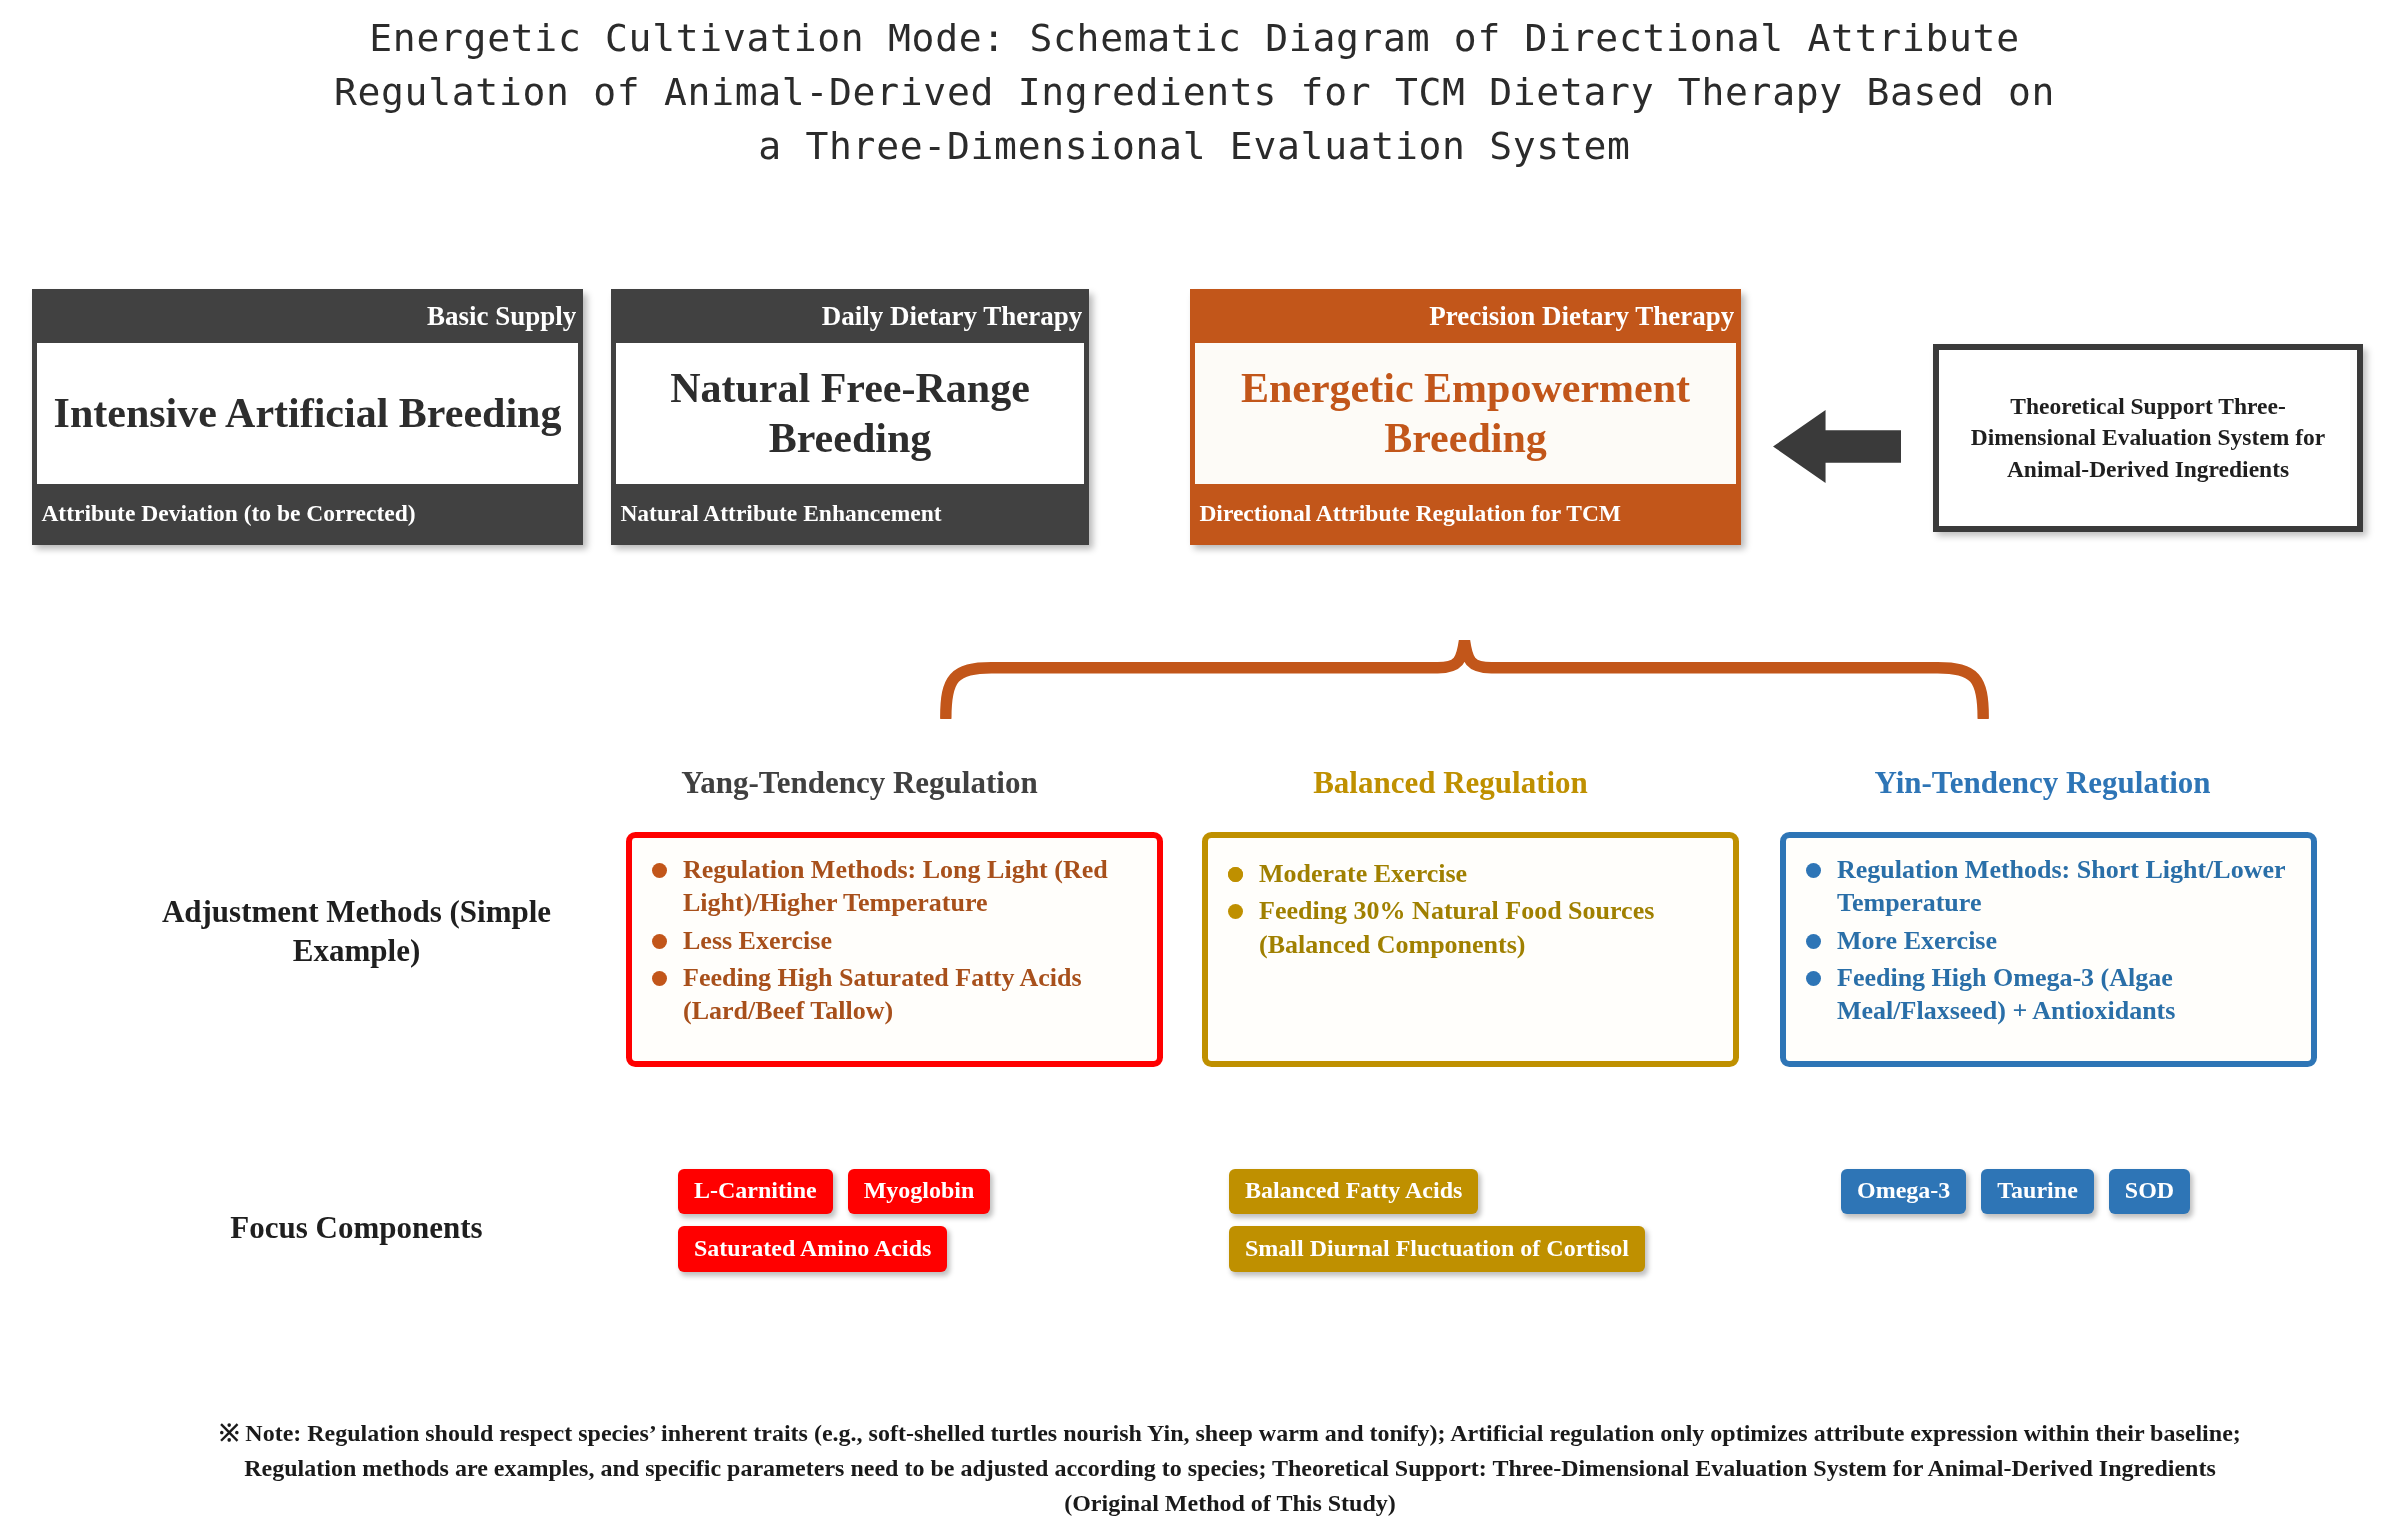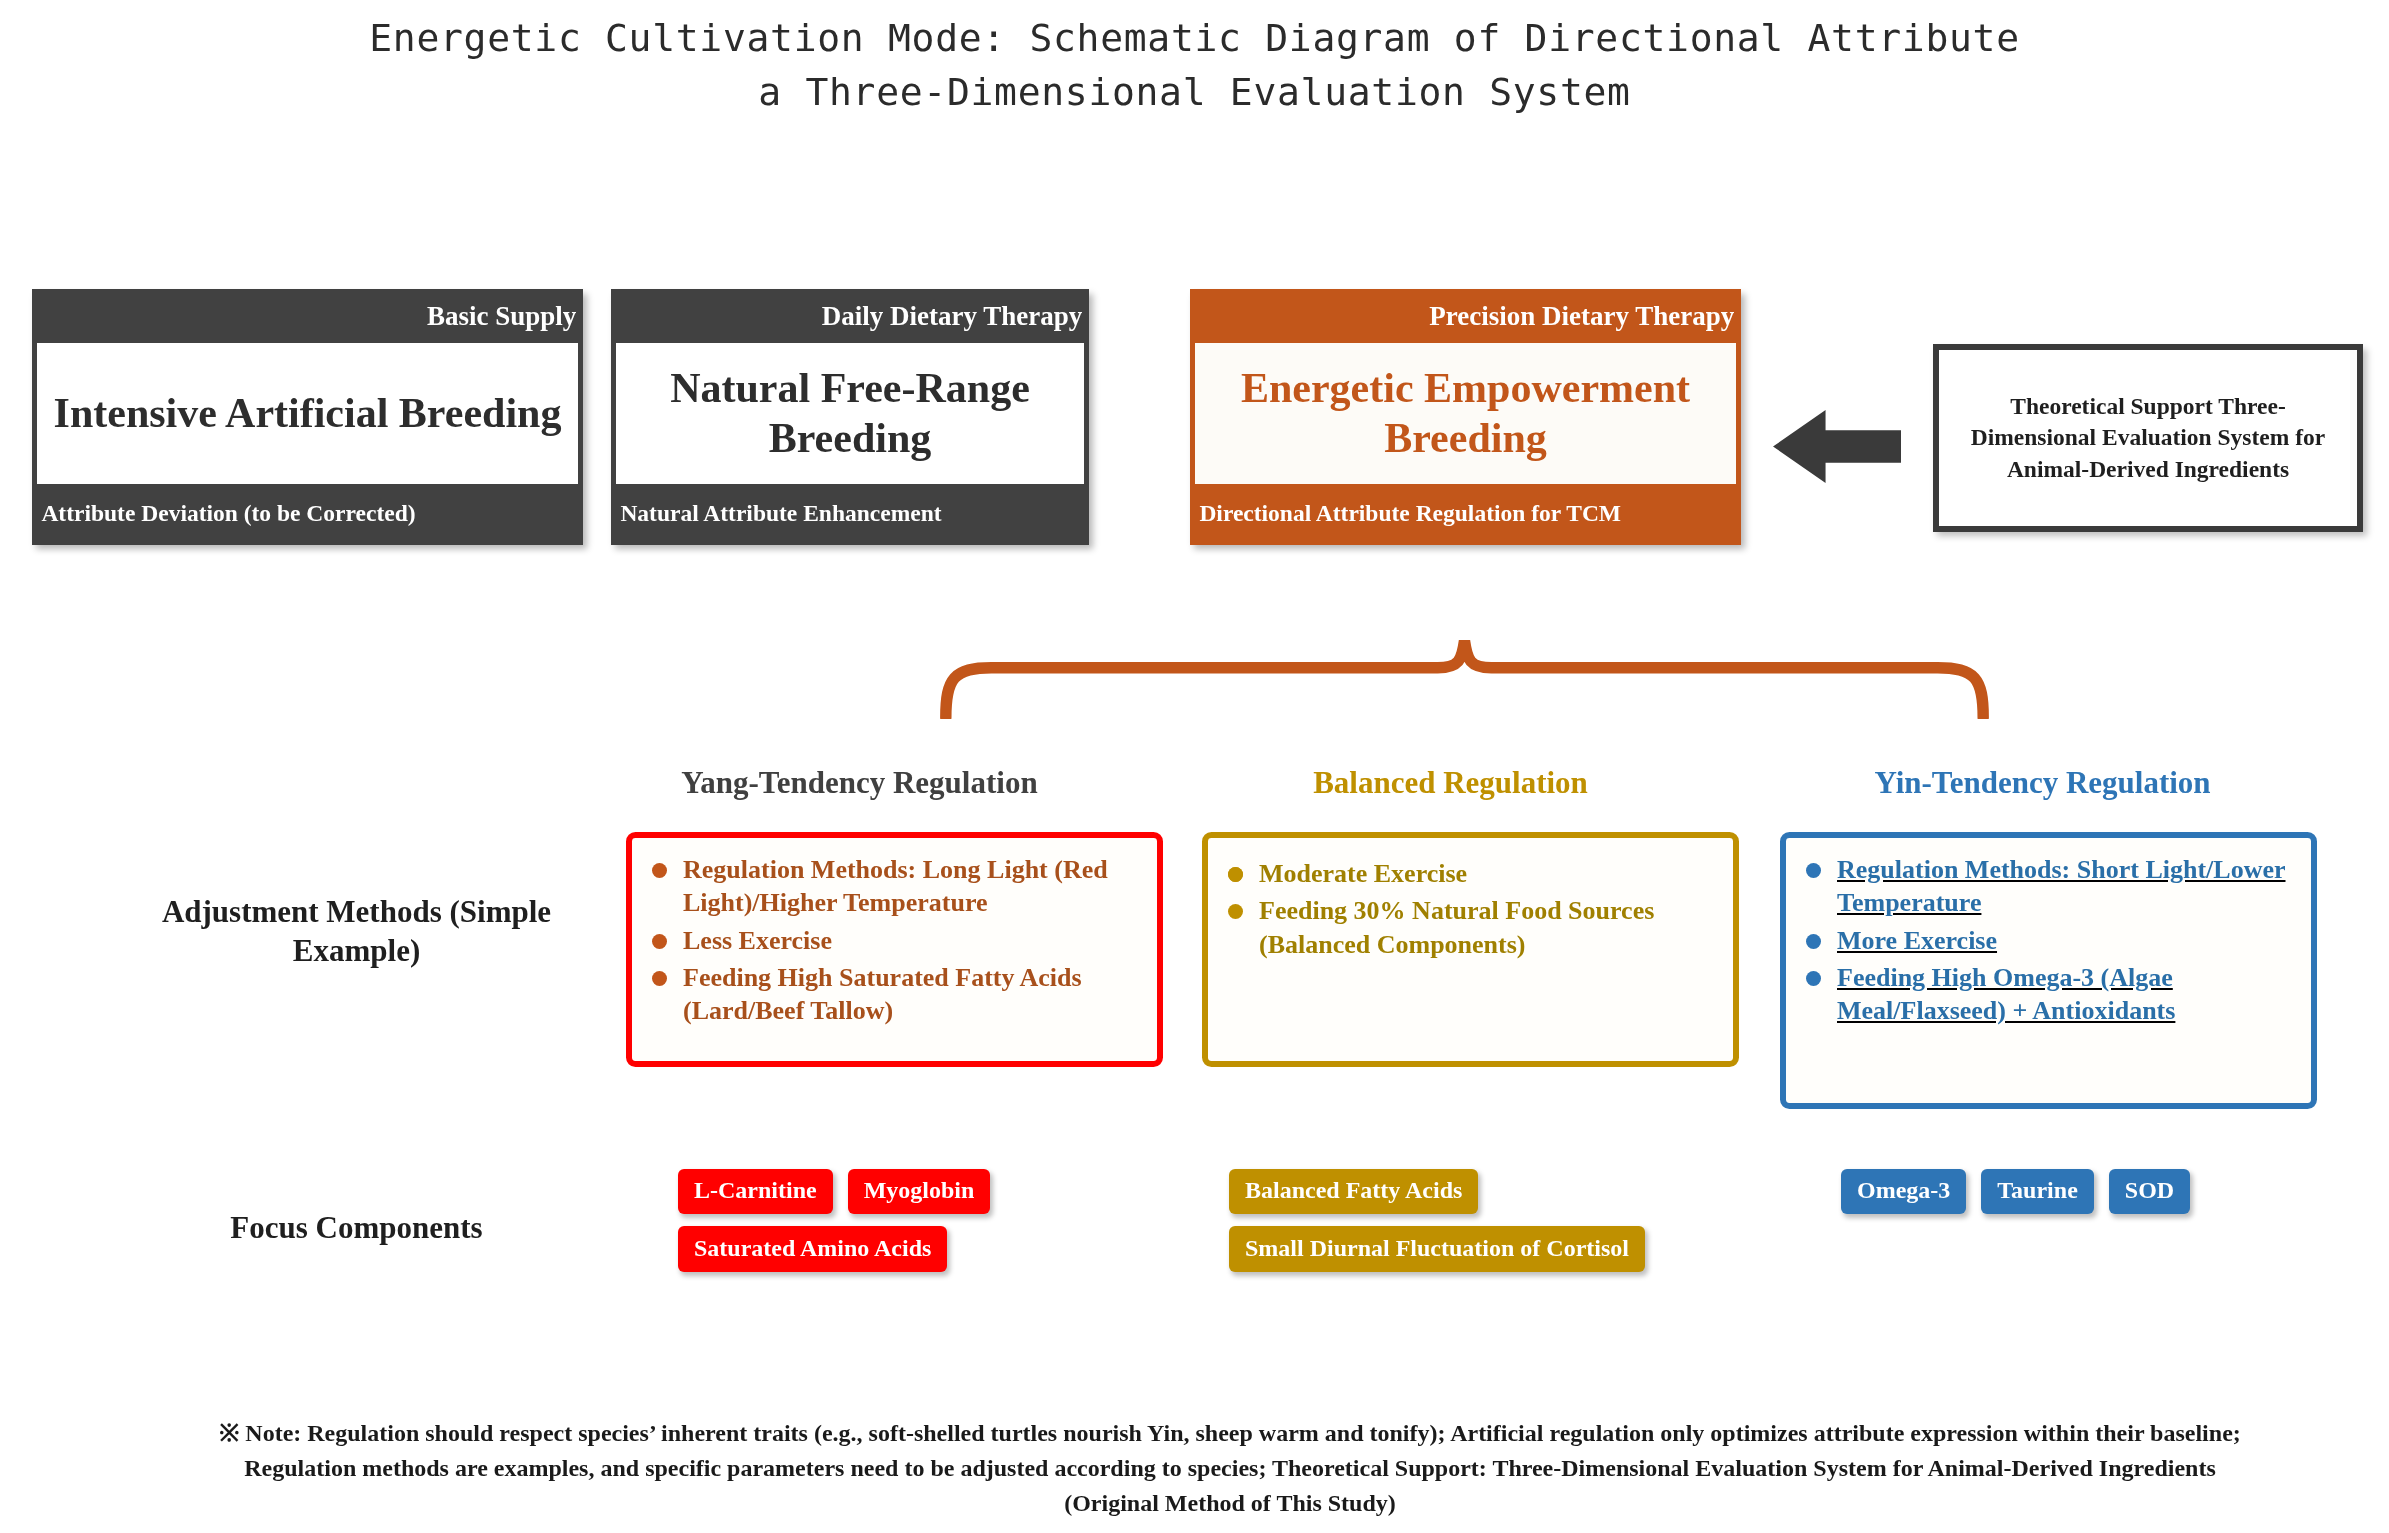--- a/index.html
+++ b/index.html
@@ -78,21 +78,21 @@
   #rl0{left:101px;top:893px;width:511px;font-size:31px;}
   #rl1{left:101px;top:1209px;width:511px;font-size:31px;}
 
   
   .mbox{
     position:absolute;top:832px;box-sizing:border-box;
     background:#FFFEFB;border-radius:9.4px;padding:15px 17.5px 13.4px 16px;
   }
   #mb0{left:626px;width:537px;height:235px;border:6px solid #FF0000;}
   #mb1{left:1202px;width:537px;height:235px;border:6px solid #BF9000;}
-  #mb2{left:1780px;width:537px;height:277px;border:6px solid #2E75B6;text-decoration:underline;}
+  #mb2{left:1780px;width:537px;height:235px;border:6px solid #2E75B6;}
   .mbox ul{list-style:none;margin:0;padding:0;}
   .mbox li{
     position:relative;padding-left:35px;margin:0 0 4px 0;
     font-weight:bold;font-size:26px;line-height:1.28;
   }
   .mbox li .bul{
     position:absolute;left:4px;top:10px;width:15px;height:15px;border-radius:50%;
   }
   #mb0 li{color:#A8501B;} #mb0 .bul{background:#C2561A;}
   #mb1 li{color:#A08000;} #mb1 .bul{background:#BF9000;}
@@ -117,20 +117,21 @@
     left:202px;top:1416px;width:2056px;
     font-weight:bold;font-size:24px;line-height:1.45;color:#1a1a1a;
     text-align:center;
   }
 </style>
 </head>
 <body>
 
 <div class="abs" id="title">
   <span class="tline">Energetic Cultivation Mode: Schematic Diagram of Directional Attribute</span>
+  <span class="tline">Regulation of Animal-Derived Ingredients for TCM Dietary Therapy Based on</span>
   <span class="tline">a Three-Dimensional Evaluation System</span>
 </div>
 
 <div class="abs" id="cards">
 
   <div class="card dark" id="card0">
     <div class="cap">Basic Supply</div>
     <div class="mid">Intensive Artificial Breeding</div>
     <div class="foot">Attribute Deviation (to be Corrected)</div>
   </div>

